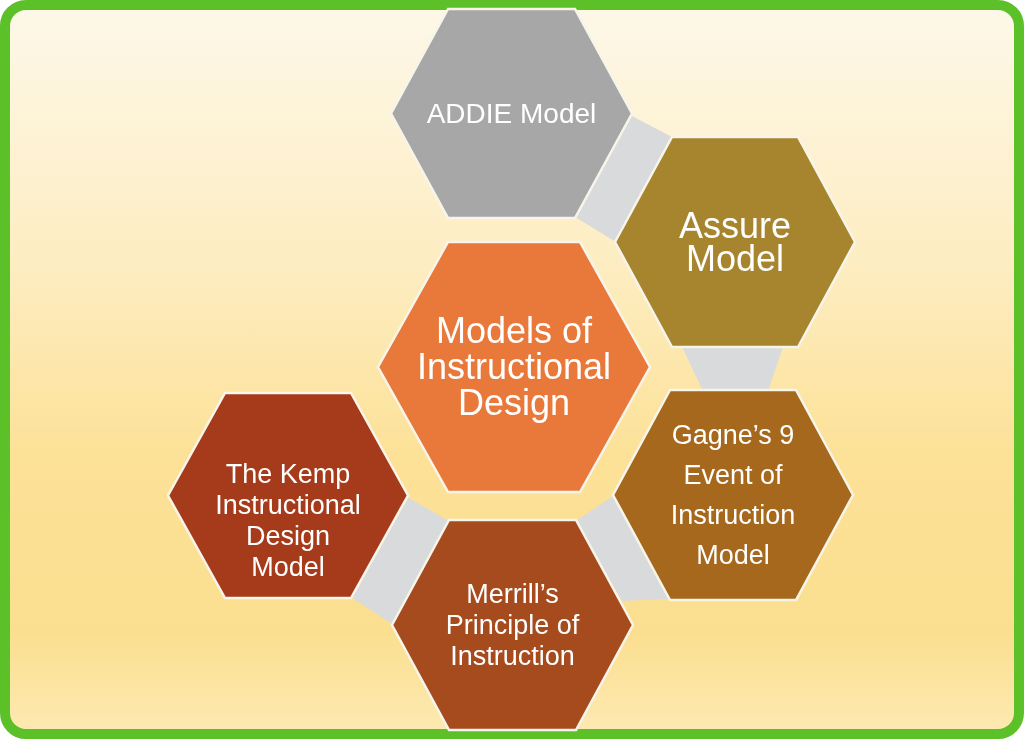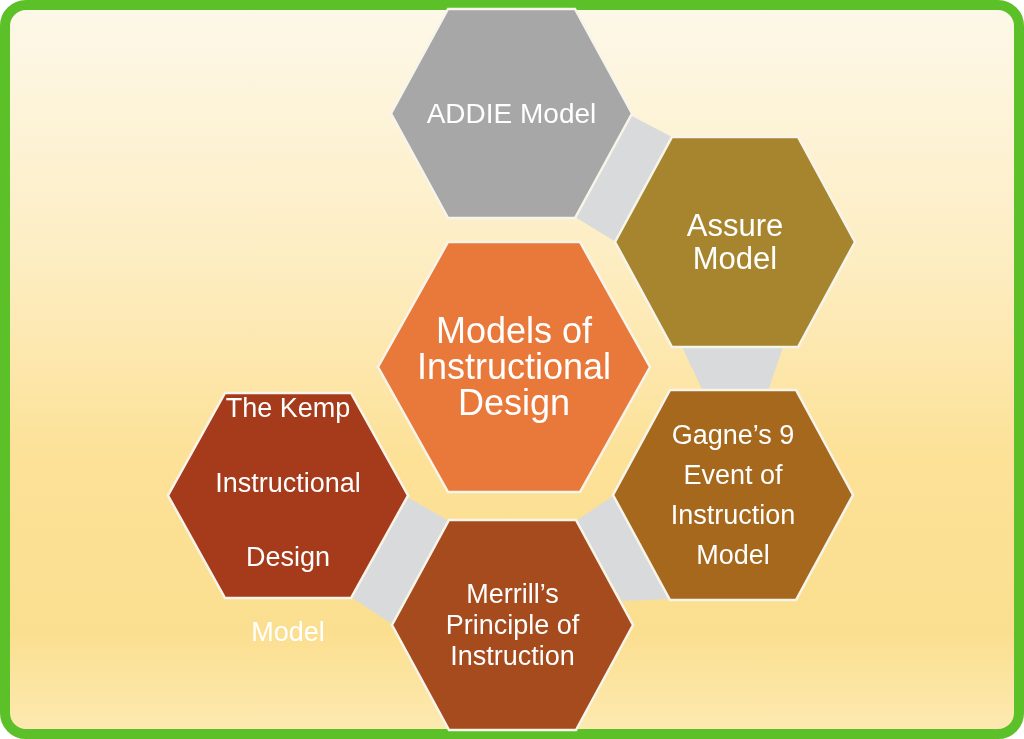--- a/index.html
+++ b/index.html
@@ -33,23 +33,23 @@
     justify-content: center;
     text-align: center;
     color: #ffffff;
     pointer-events: none;
   }
   .hex-label .line {
     display: block;
     white-space: nowrap;
   }
   .label-addie   { left: 391px; top:   9px; width: 241px; height: 209px; font-size: 28px; line-height: 33px; }
-  .label-assure  { left: 615px; top: 137px; width: 240px; height: 210px; font-size: 31px; line-height: 33px; }
+  .label-assure  { left: 615px; top: 137px; width: 240px; height: 210px; font-size: 36px; line-height: 33px; }
   .label-center  { left: 378px; top: 242px; width: 272px; height: 250px; font-size: 36px; line-height: 36px; }
-  .label-kemp    { left: 168px; top: 393px; width: 240px; height: 255px; font-size: 27px; line-height: 31px; justify-content: space-between; }
+  .label-kemp    { left: 168px; top: 393px; width: 240px; height: 255px; font-size: 27px; line-height: 31px; }
   .label-gagne   { left: 613px; top: 390px; width: 240px; height: 210px; font-size: 27px; line-height: 31px; gap: 9px; }
   .label-merrill { left: 392px; top: 520px; width: 241px; height: 210px; font-size: 27px; line-height: 31px; }
 </style>
 </head>
 <body>
 
 <div class="stage">
 
   <svg class="diagram-svg" viewBox="0 0 1024 739">
     <defs>

